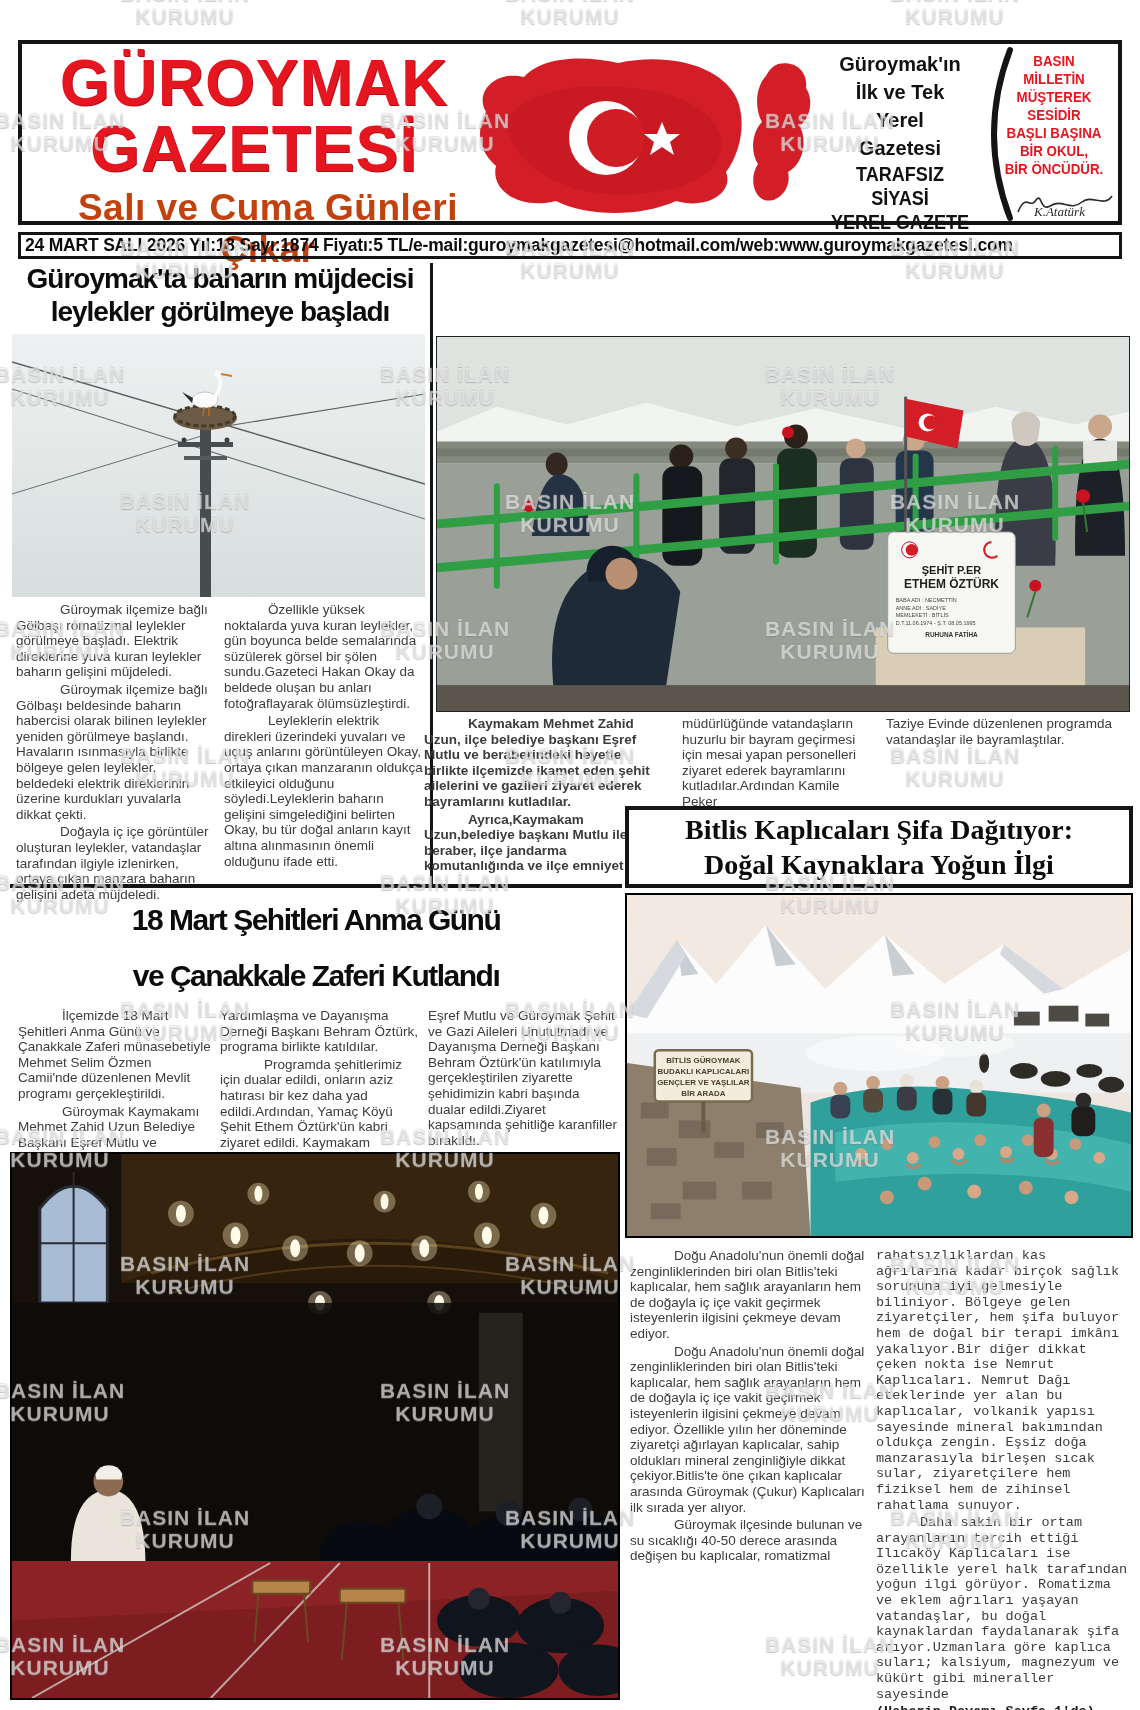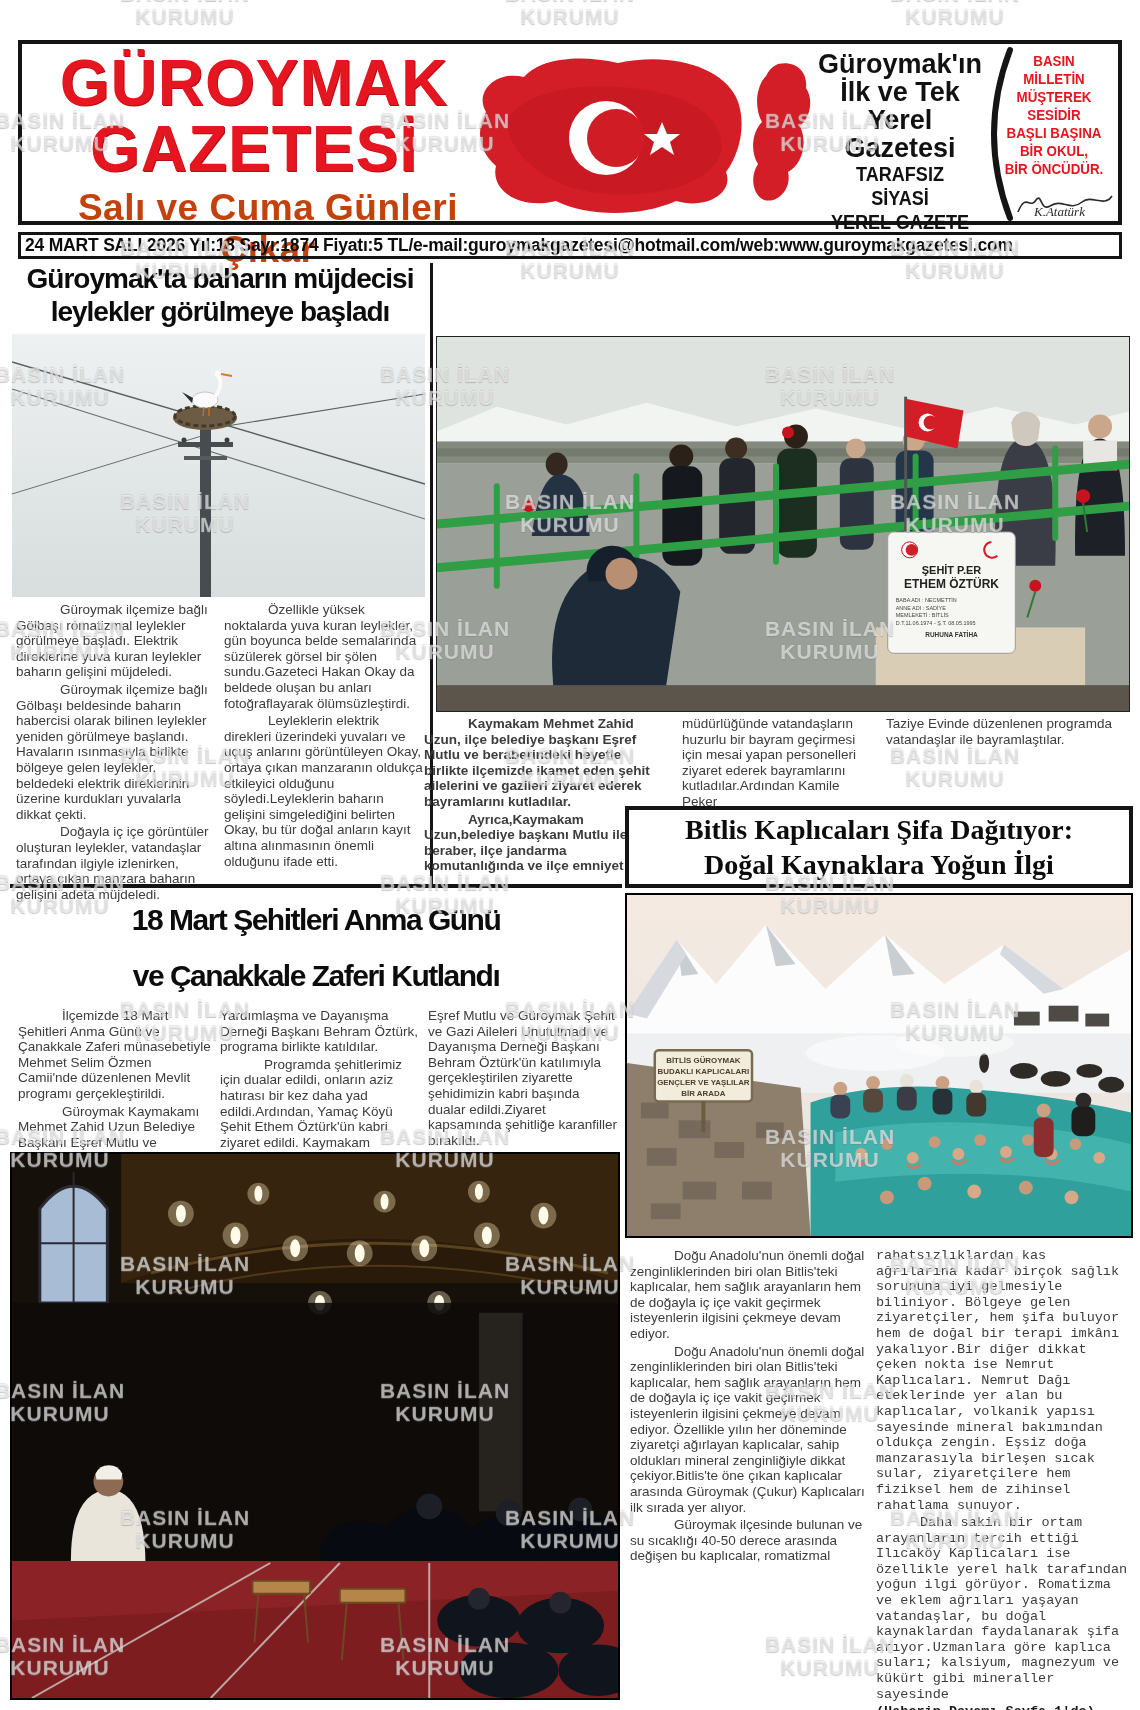--- a/index.html
+++ b/index.html
@@ -14,21 +14,21 @@
   #masthead{position:absolute;left:18px;top:40px;width:1104px;height:185px;border:4px solid #141414;
             background:#fff;box-sizing:border-box;}
   #mh-title{position:absolute;left:14px;top:6px;width:436px;text-align:center;color:#e5161f;
             font-weight:700;font-size:64px;line-height:66px;letter-spacing:1px;
             text-shadow:1px 1px 0 #b30f16;}
   #mh-sub{position:absolute;left:28px;top:143px;width:436px;text-align:center;color:#c2410c;
           font-weight:700;font-size:37px;letter-spacing:0.5px;}
   .mapflag{position:absolute;left:444px;top:6px;width:288px;height:166px;}
   .smallmap{position:absolute;left:726px;top:16px;width:66px;height:146px;}
   #mh-tagline{position:absolute;left:792px;top:6px;width:172px;text-align:center;color:#111;}
-  #mh-tagline .tg-big{font-weight:700;font-size:27px;line-height:28px;}
+  #mh-tagline .tg-big{font-weight:700;font-size:20px;line-height:28px;}
   #mh-tagline .tg-cond{font-weight:700;font-size:21px;line-height:24px;transform:scaleX(.86);transform-origin:center;}
   #mh-paren{position:absolute;left:952px;top:2px;width:42px;height:176px;}
   #mh-motto{position:absolute;left:968px;top:8px;width:128px;text-align:center;color:#e5161f;
             font-weight:700;font-size:14.5px;line-height:18px;transform:scaleX(.92);transform-origin:center;}
   #mh-sign{position:absolute;left:990px;top:138px;width:106px;height:40px;}
   
   #dateline{position:absolute;left:18px;top:232px;width:1104px;height:27px;border:3px solid #141414;
             box-sizing:border-box;display:flex;align-items:center;padding-left:4px;
             font-weight:700;font-size:17.5px;letter-spacing:-0.2px;color:#0c0c0c;white-space:nowrap;}
   

